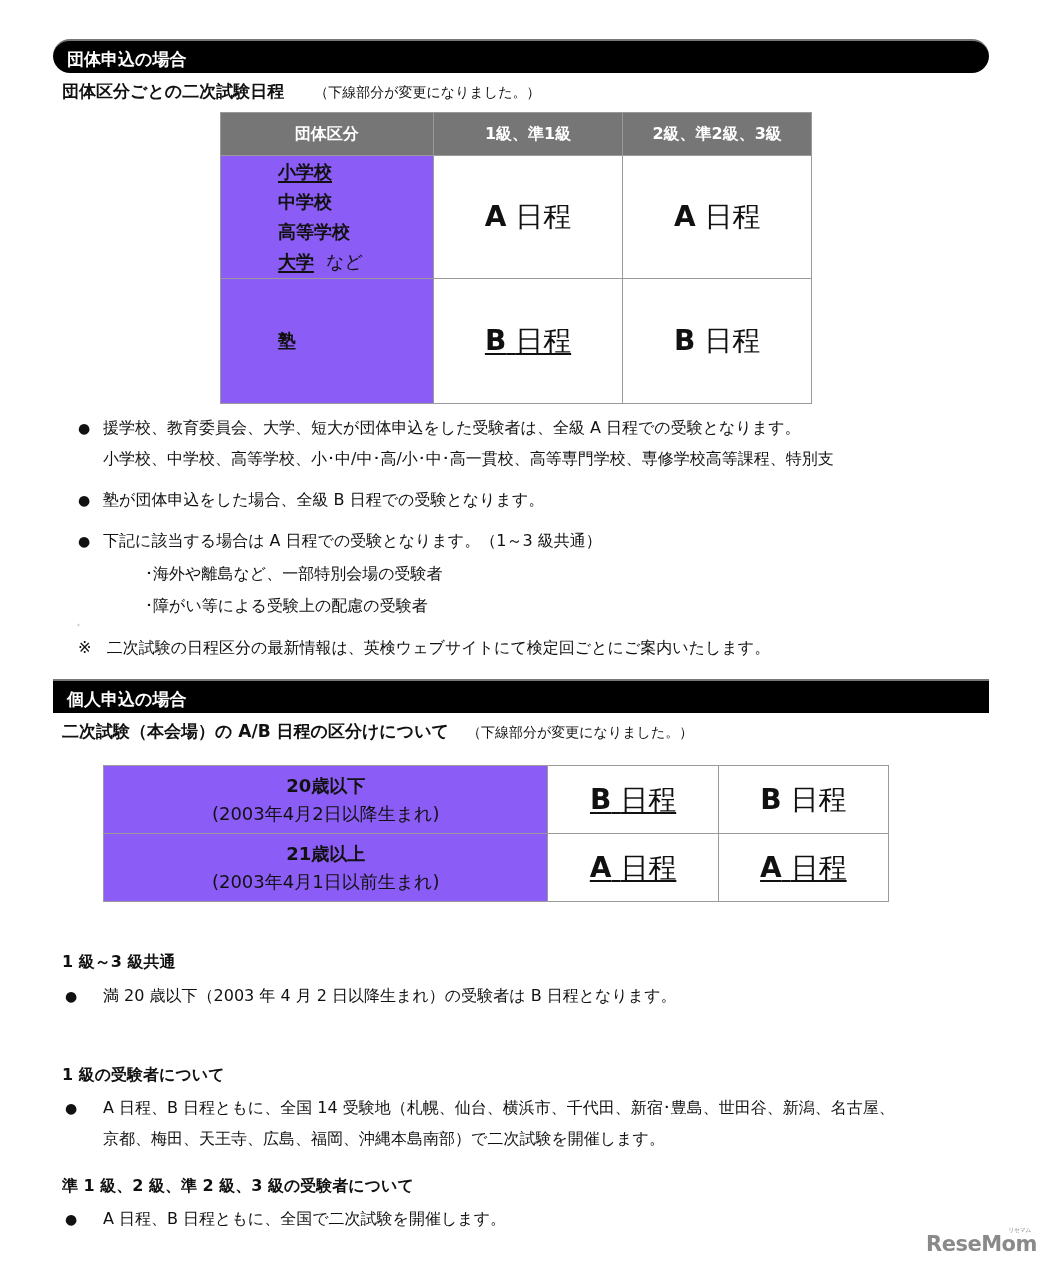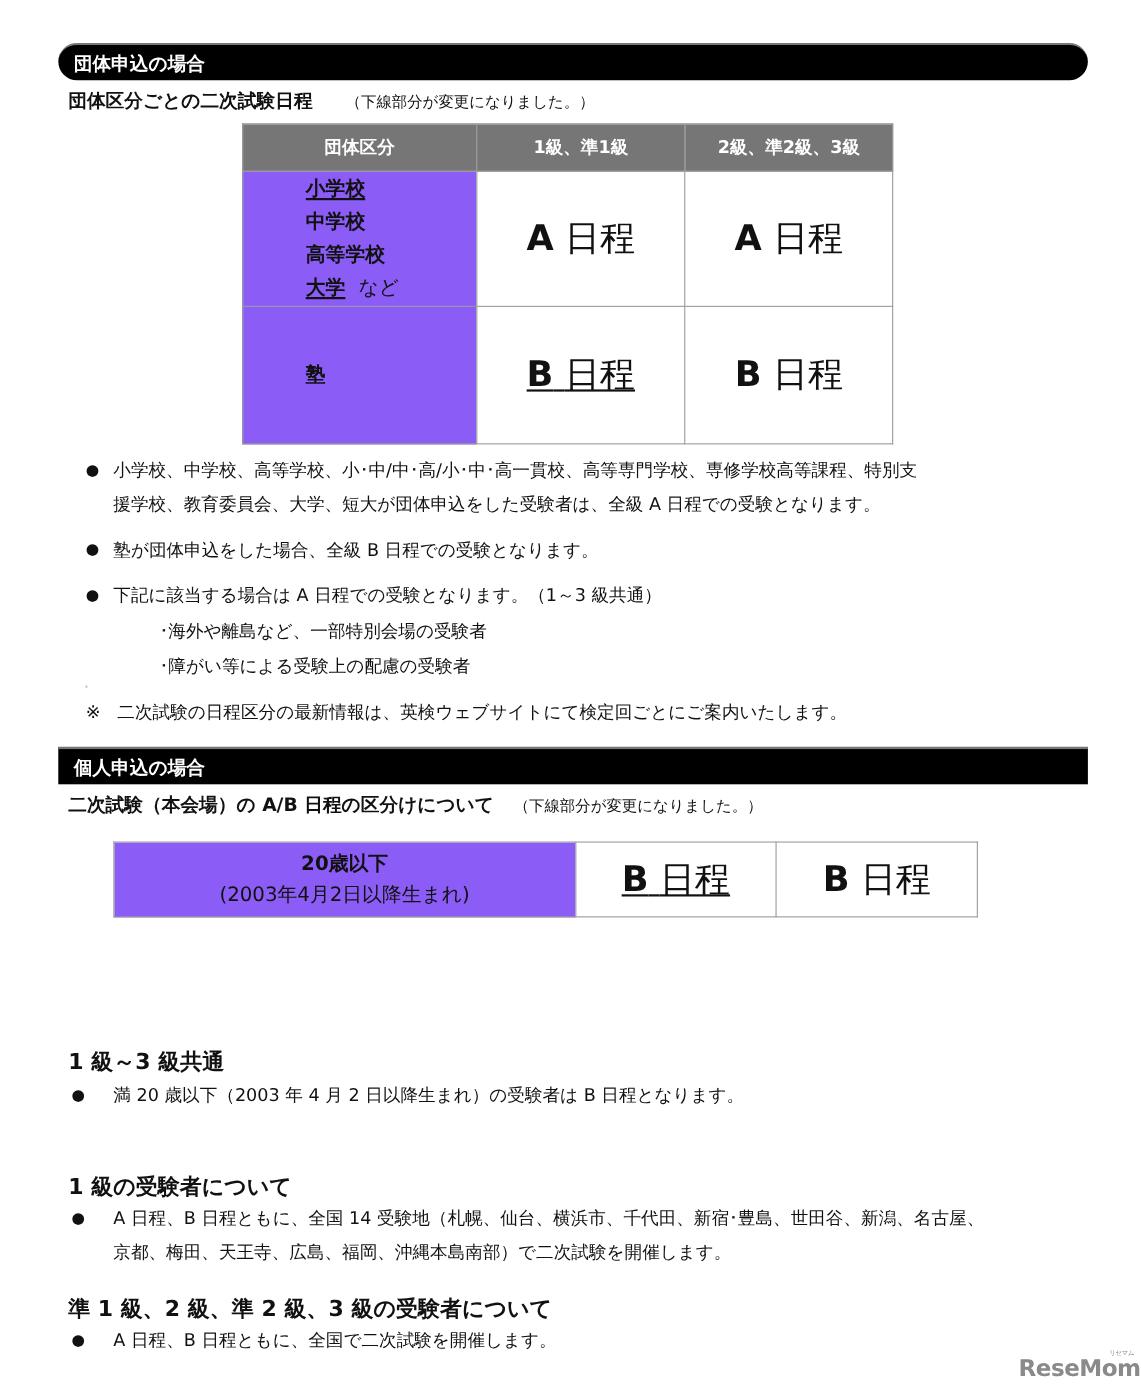--- a/index.html
+++ b/index.html
@@ -15,40 +15,40 @@
   .subhead { position: absolute; left: 62px; font-weight: bold; font-size: 17px; white-space: nowrap; }
   .subhead .note { font-weight: normal; font-size: 14px; margin-left: 30px; }
 
   table.grid { position: absolute; border-collapse: collapse; }
   table.grid th {
     background: #767676; color: #fff; font-weight: bold; font-size: 16px;
     border: 1px solid #9a9a9a; text-align: center; margin-left: 36px;
   }
   table.grid td { border: 1px solid #9a9a9a; text-align: center; }
   table.grid td.label-col { background: #8b5cf6; }
-  .sched { font-size: 32px; }
+  .sched { font-size: 28px; }
   .sched .letter { font-weight: bold; }
   .u { text-decoration: underline; text-underline-offset: 3px; text-decoration-thickness: 2px; }
 
   .t1 { left: 220px; top: 112px; width: 592px; }
   .t1 th { height: 43px; }
   .t1 .r1 td { height: 123px; }
   .t1 .r2 td { height: 125px; }
   .t1 td.label-col { text-align: left; padding-left: 57px; font-weight: bold; font-size: 18px; line-height: 30px; }
   .t1 td.label-col .nado { font-weight: normal; margin-left: 12px; }
 
   .t2 { left: 103px; top: 765px; width: 786px; }
   .t2 th { height: 42px; font-weight: normal; }
   .t2 td { height: 68px; }
   .t2 td.label-col { font-size: 18px; line-height: 28px; }
   .t2 td.label-col .age { font-weight: bold; }
 
   .para { position: absolute; font-size: 16px; line-height: 31px; white-space: nowrap; }
   .bullet { position: absolute; font-size: 14px; }
-  .bold-head { position: absolute; left: 62px; font-weight: bold; font-size: 20px; white-space: nowrap; }
+  .bold-head { position: absolute; left: 62px; font-weight: bold; font-size: 16px; white-space: nowrap; }
 
   .logo { position: absolute; left: 926px; top: 1232px; font-size: 21px; font-weight: bold; color: #8a8a8a; letter-spacing: -0.5px; }
   .logo small { position: absolute; right: 6px; top: -6px; font-size: 6px; font-weight: normal; }
   .tiny-mark { position: absolute; left: 77px; top: 622px; font-size: 6px; color: #aaa; }
 </style>
 </head>
 <body>
 
 <div class="section-bar" style="top:39px;border-radius:17px;">団体申込の場合</div>
 <div class="subhead" style="top:80px;">
@@ -75,22 +75,22 @@
   <tr class="r2">
     <td class="label-col"><span>塾</span></td>
     <td class="sched"><span class="u"><span class="letter">B</span> <span>日程</span></span></td>
     <td class="sched"><span class="letter">B</span> <span>日程</span></td>
   </tr>
 </tbody>
   </table>
 
 <span class="bullet" style="left:78px; top:420px;">●</span>
 <div class="para" style="left:103px; top:412px;">
+  <div>援学校、教育委員会、大学、短大が団体申込をした受験者は、全級 A 日程での受験となります。</div>
   <div>小学校、中学校、高等学校、小･中/中･高/小･中･高一貫校、高等専門学校、専修学校高等課程、特別支</div>
-  <div>援学校、教育委員会、大学、短大が団体申込をした受験者は、全級 A 日程での受験となります。</div>
 </div>
 
 <span class="bullet" style="left:78px; top:492px;">●</span>
 <div class="para" style="left:103px; top:484px;">塾が団体申込をした場合、全級 B 日程での受験となります。</div>
 
 <span class="bullet" style="left:78px; top:533px;">●</span>
 <div class="para" style="left:103px; top:525px;">下記に該当する場合は A 日程での受験となります。（1～3 級共通）</div>
 <div class="para" style="left:145px; top:558px;">･海外や離島など、一部特別会場の受験者</div>
 <div class="para" style="left:145px; top:590px;">･障がい等による受験上の配慮の受験者</div>
 <span class="tiny-mark">*</span>
@@ -107,20 +107,28 @@
 <table class="grid t2">
   <tbody>
   <tr>
     <td class="label-col">
       <div class="age">20歳以下</div>
       <div>(2003年4月2日以降生まれ)</div>
     </td>
     <td class="sched"><span class="u"><span class="letter">B</span> <span>日程</span></span></td>
     <td class="sched"><span class="letter">B</span> <span>日程</span></td>
   </tr>
+  <tr>
+    <td class="label-col">
+      <div class="age">21歳以上</div>
+      <div>(2003年4月1日以前生まれ)</div>
+    </td>
+    <td class="sched"><span class="u"><span class="letter">A</span> <span>日程</span></span></td>
+    <td class="sched"><span class="u"><span class="letter">A</span> <span>日程</span></span></td>
+  </tr>
 </tbody>
   </table>
 
 <div class="bold-head" style="top:952px;">1 級～3 級共通</div>
 <span class="bullet" style="left:65px; top:988px;">●</span>
 <div class="para" style="left:103px; top:980px;">
   <div>満 20 歳以下（2003 年 4 月 2 日以降生まれ）の受験者は B 日程となります。</div>
 </div>
 
 <div class="bold-head" style="top:1065px;">1 級の受験者について</div>

